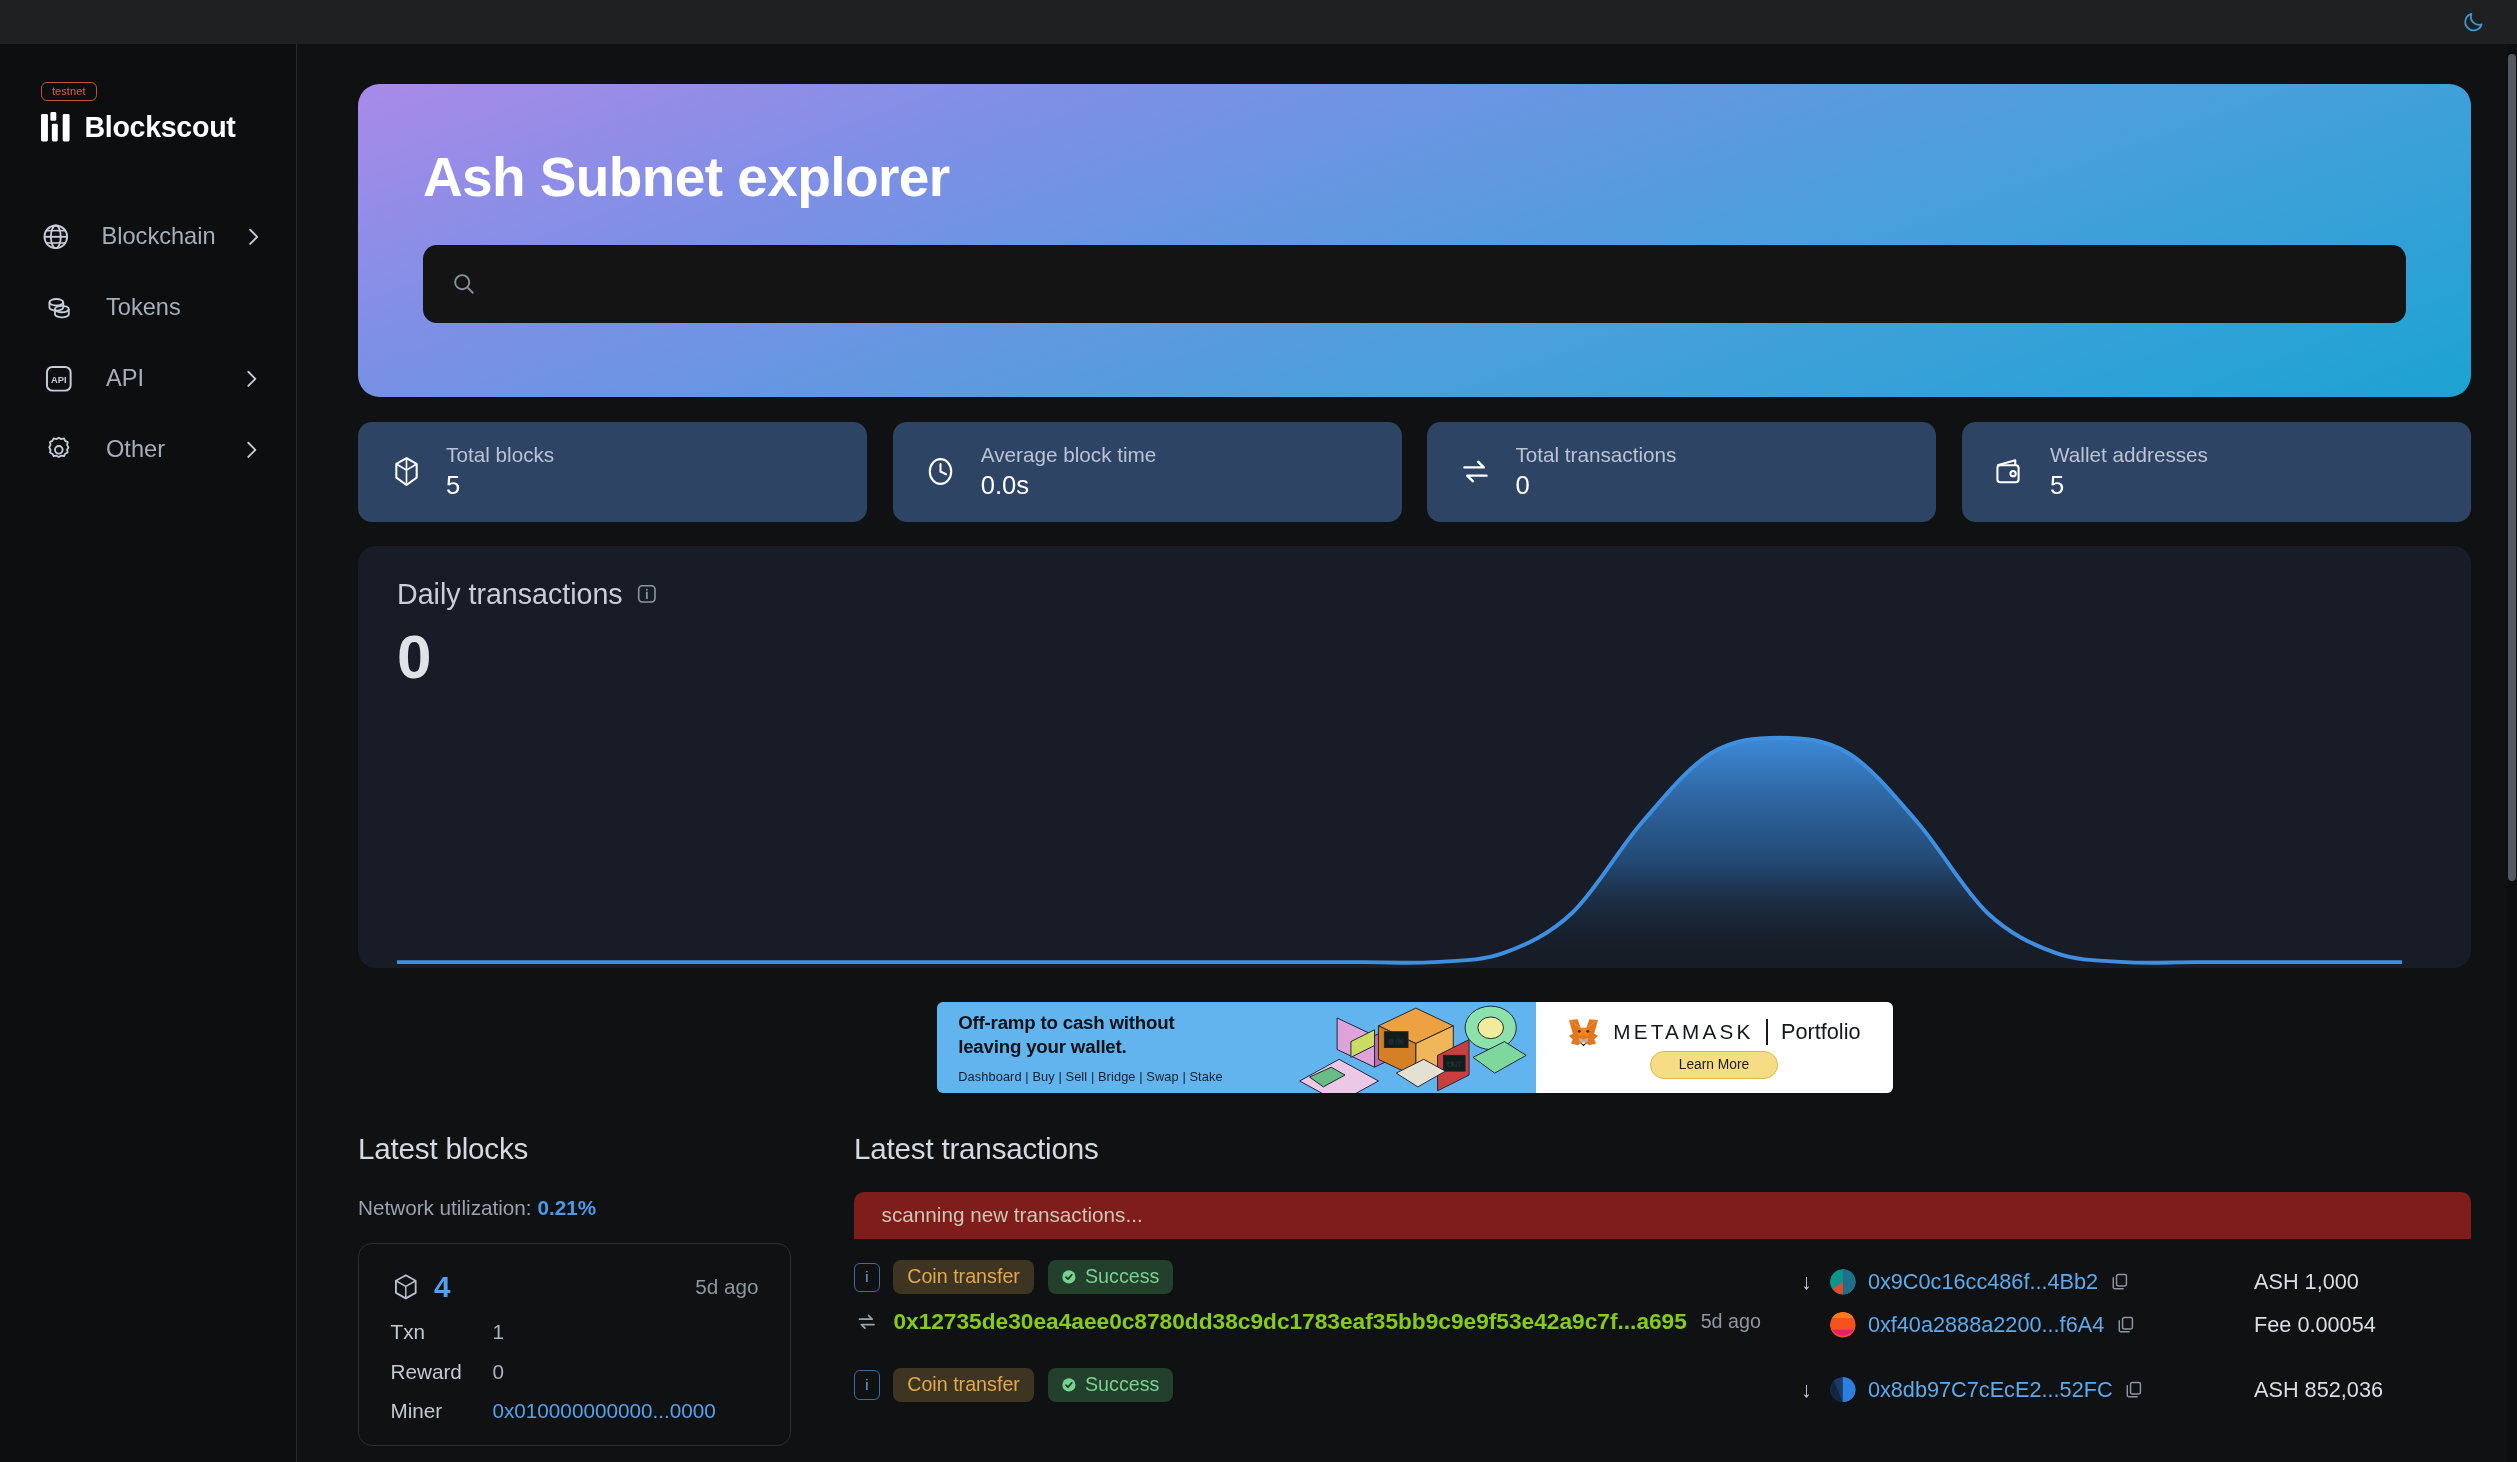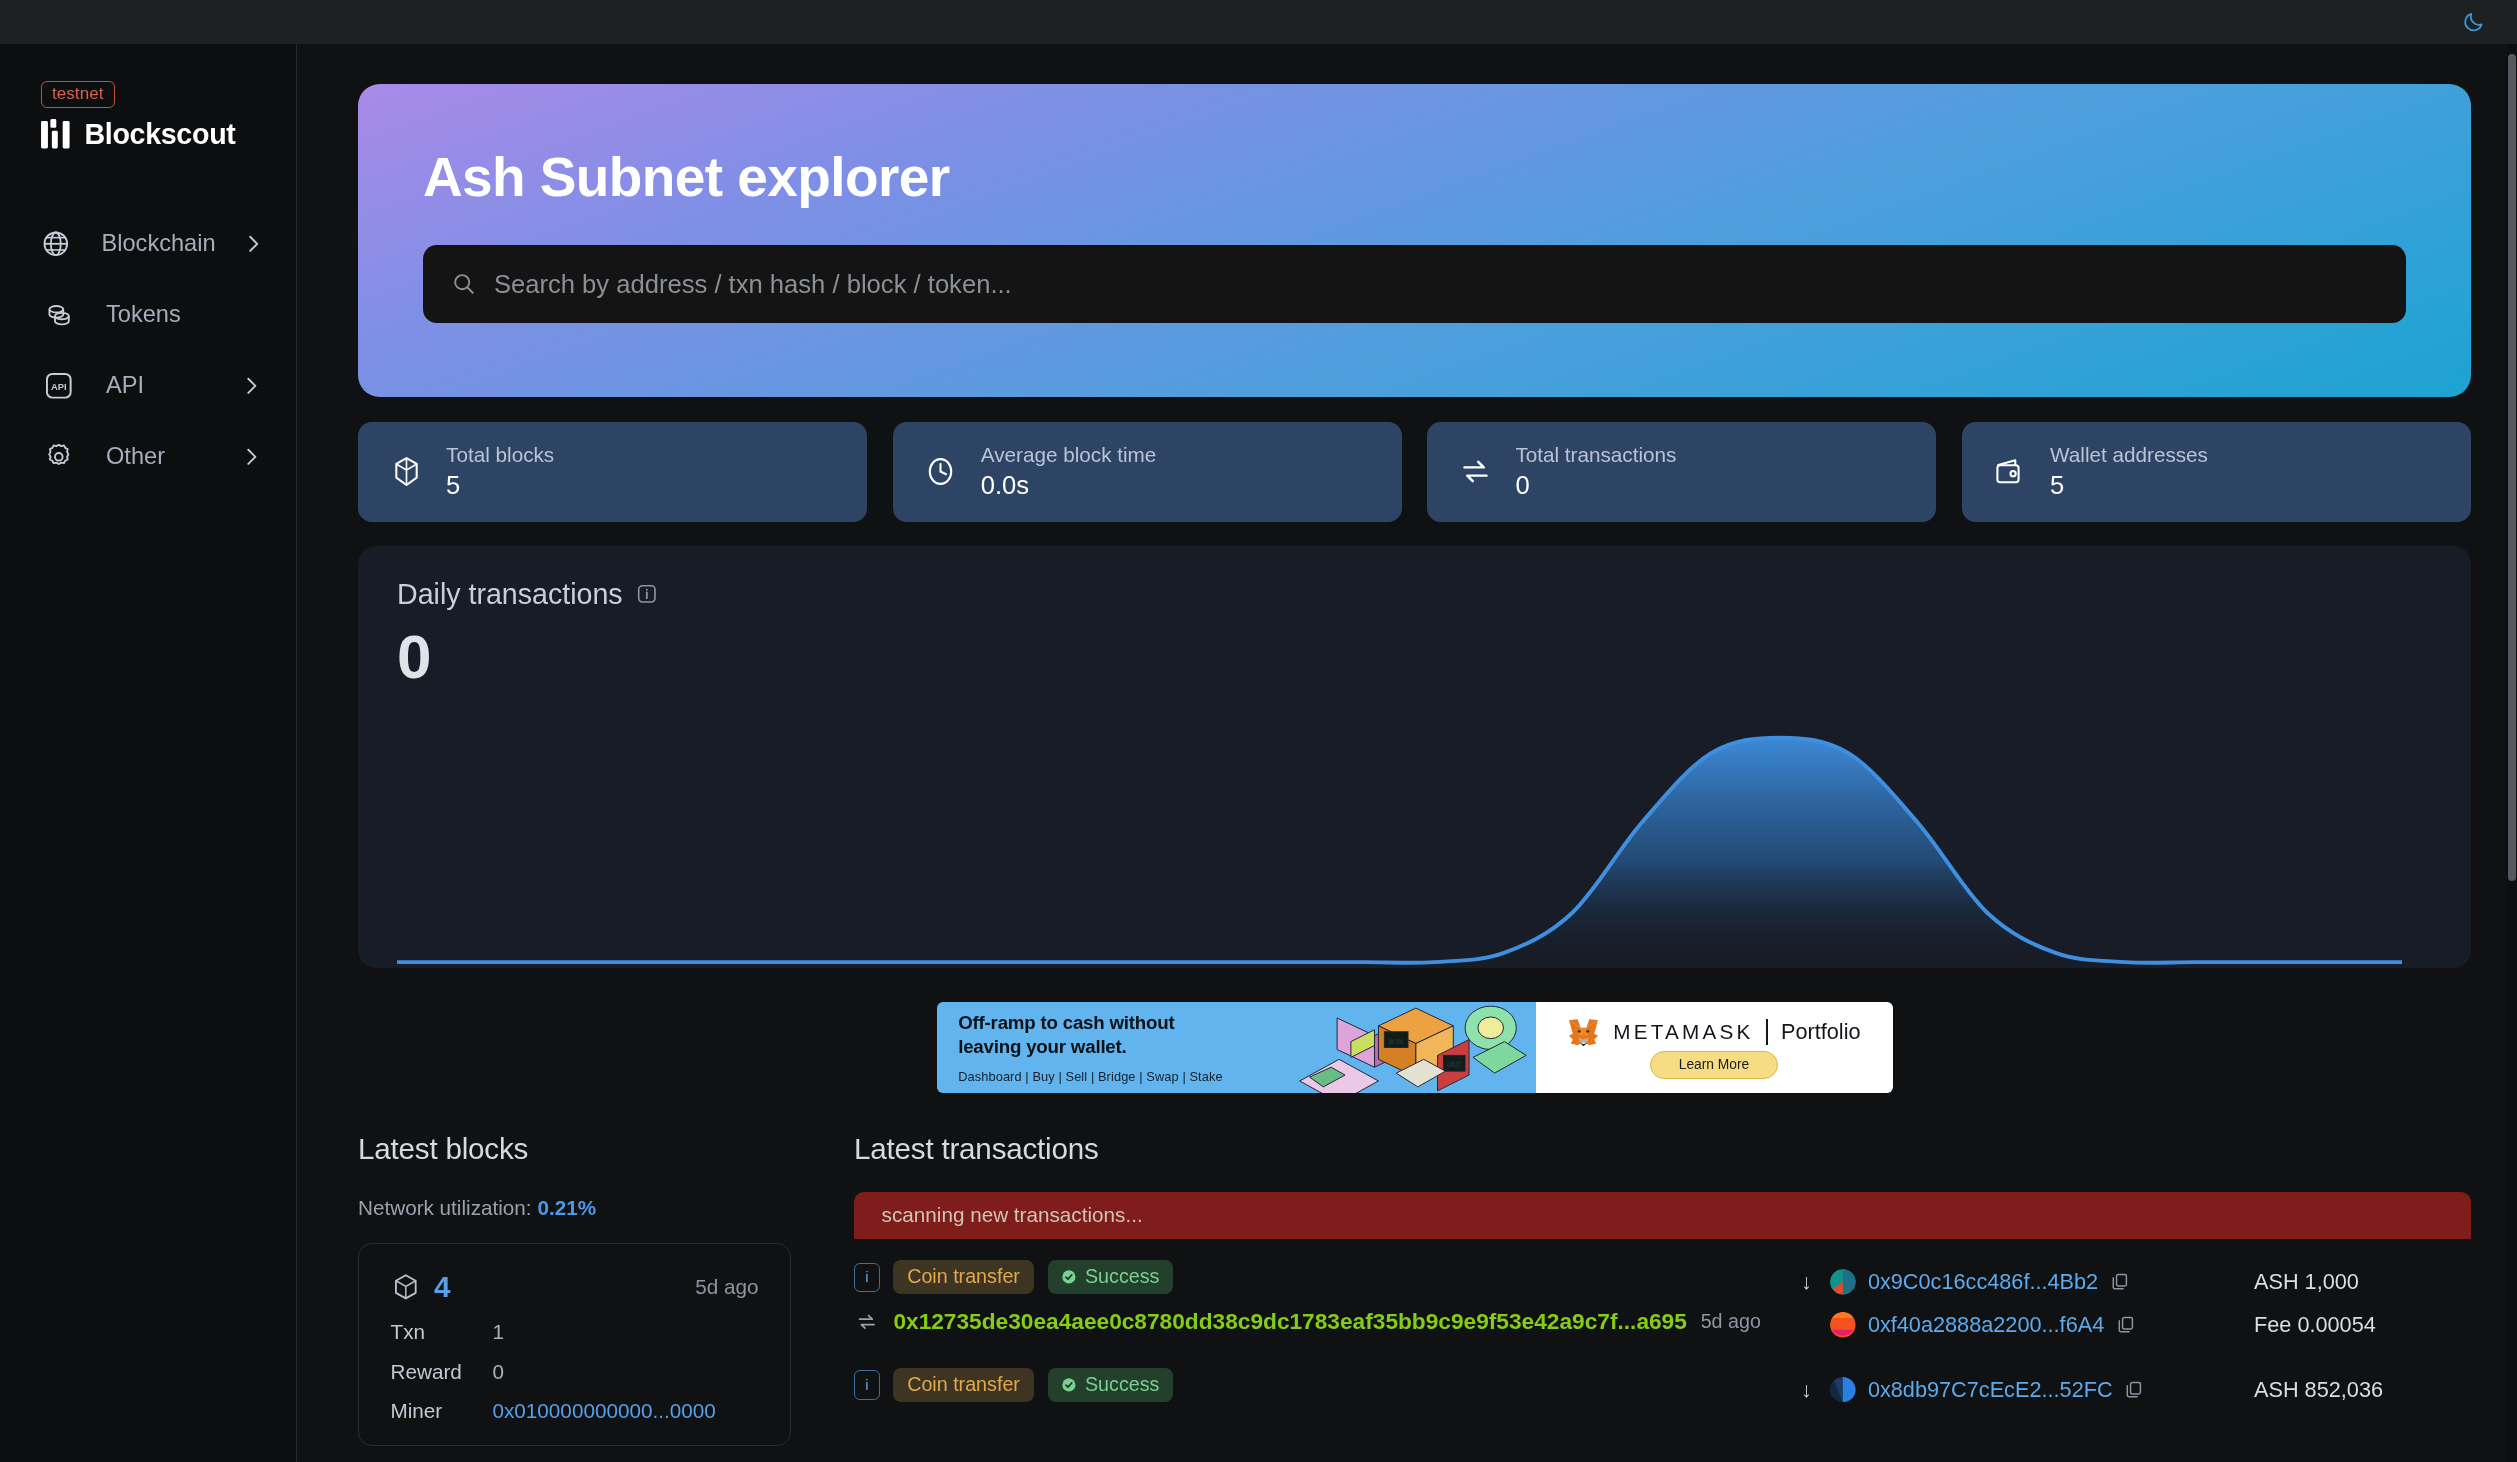--- a/index.html
+++ b/index.html
@@ -26,21 +26,21 @@
     width: 297px; height: 1419px;
     background: #0d0e10;
     border-right: 1px solid #26282c;
     padding: 37px 0 0 0;
   }
   .brand-wrap { padding-left: 41px; }
   .testnet-badge {
     display: inline-block;
     border: 1px solid #c5503c;
     color: #d5614c;
-    font-size: 17px;
+    font-size: 11px;
     border-radius: 5.9px;
     padding: 2px 9.9px 3px;
     letter-spacing: 0.1px;
     margin-bottom: 9.9px;
   }
   .brand-row { display: flex; align-items: center; gap: 13.8px; }
   .brand-name { color: #ffffff; font-size: 28.6px; font-weight: bold; letter-spacing: -0.3px; }
 
   .nav { margin-top: 57px; }
   .nav-item {
@@ -288,21 +288,20 @@
 
 <div class="main">
 
   <div class="hero">
     <div class="hero-title">Ash Subnet explorer</div>
     <div class="search-bar">
       <svg width="25.6" height="25.6" viewBox="0 0 24 24">
         <circle cx="10.5" cy="10.5" r="6.6" fill="none" stroke="#8b8f96" stroke-width="1.8"></circle>
         <line x1="15.4" y1="15.4" x2="20.4" y2="20.4" stroke="#8b8f96" stroke-width="1.8" stroke-linecap="round"></line>
       </svg>
-      <span class="search-ph">Search by address / txn hash / block / token...</span>
     </div>
   </div>
 
   <div class="stats">
 
     <div class="stat-card">
       <svg width="33" height="33" viewBox="0 0 24 24">
         <path d="M12 2.2l7.4 4.3v9.9L12 21.8 4.6 16.4V6.5z" fill="none" stroke="#fff" stroke-width="1.5" stroke-linejoin="round"></path>
         <path d="M12 2.2v19.6M4.6 6.5L12 11l7.4-4.5" fill="none" stroke="#fff" stroke-width="1.2"></path>
       </svg>

